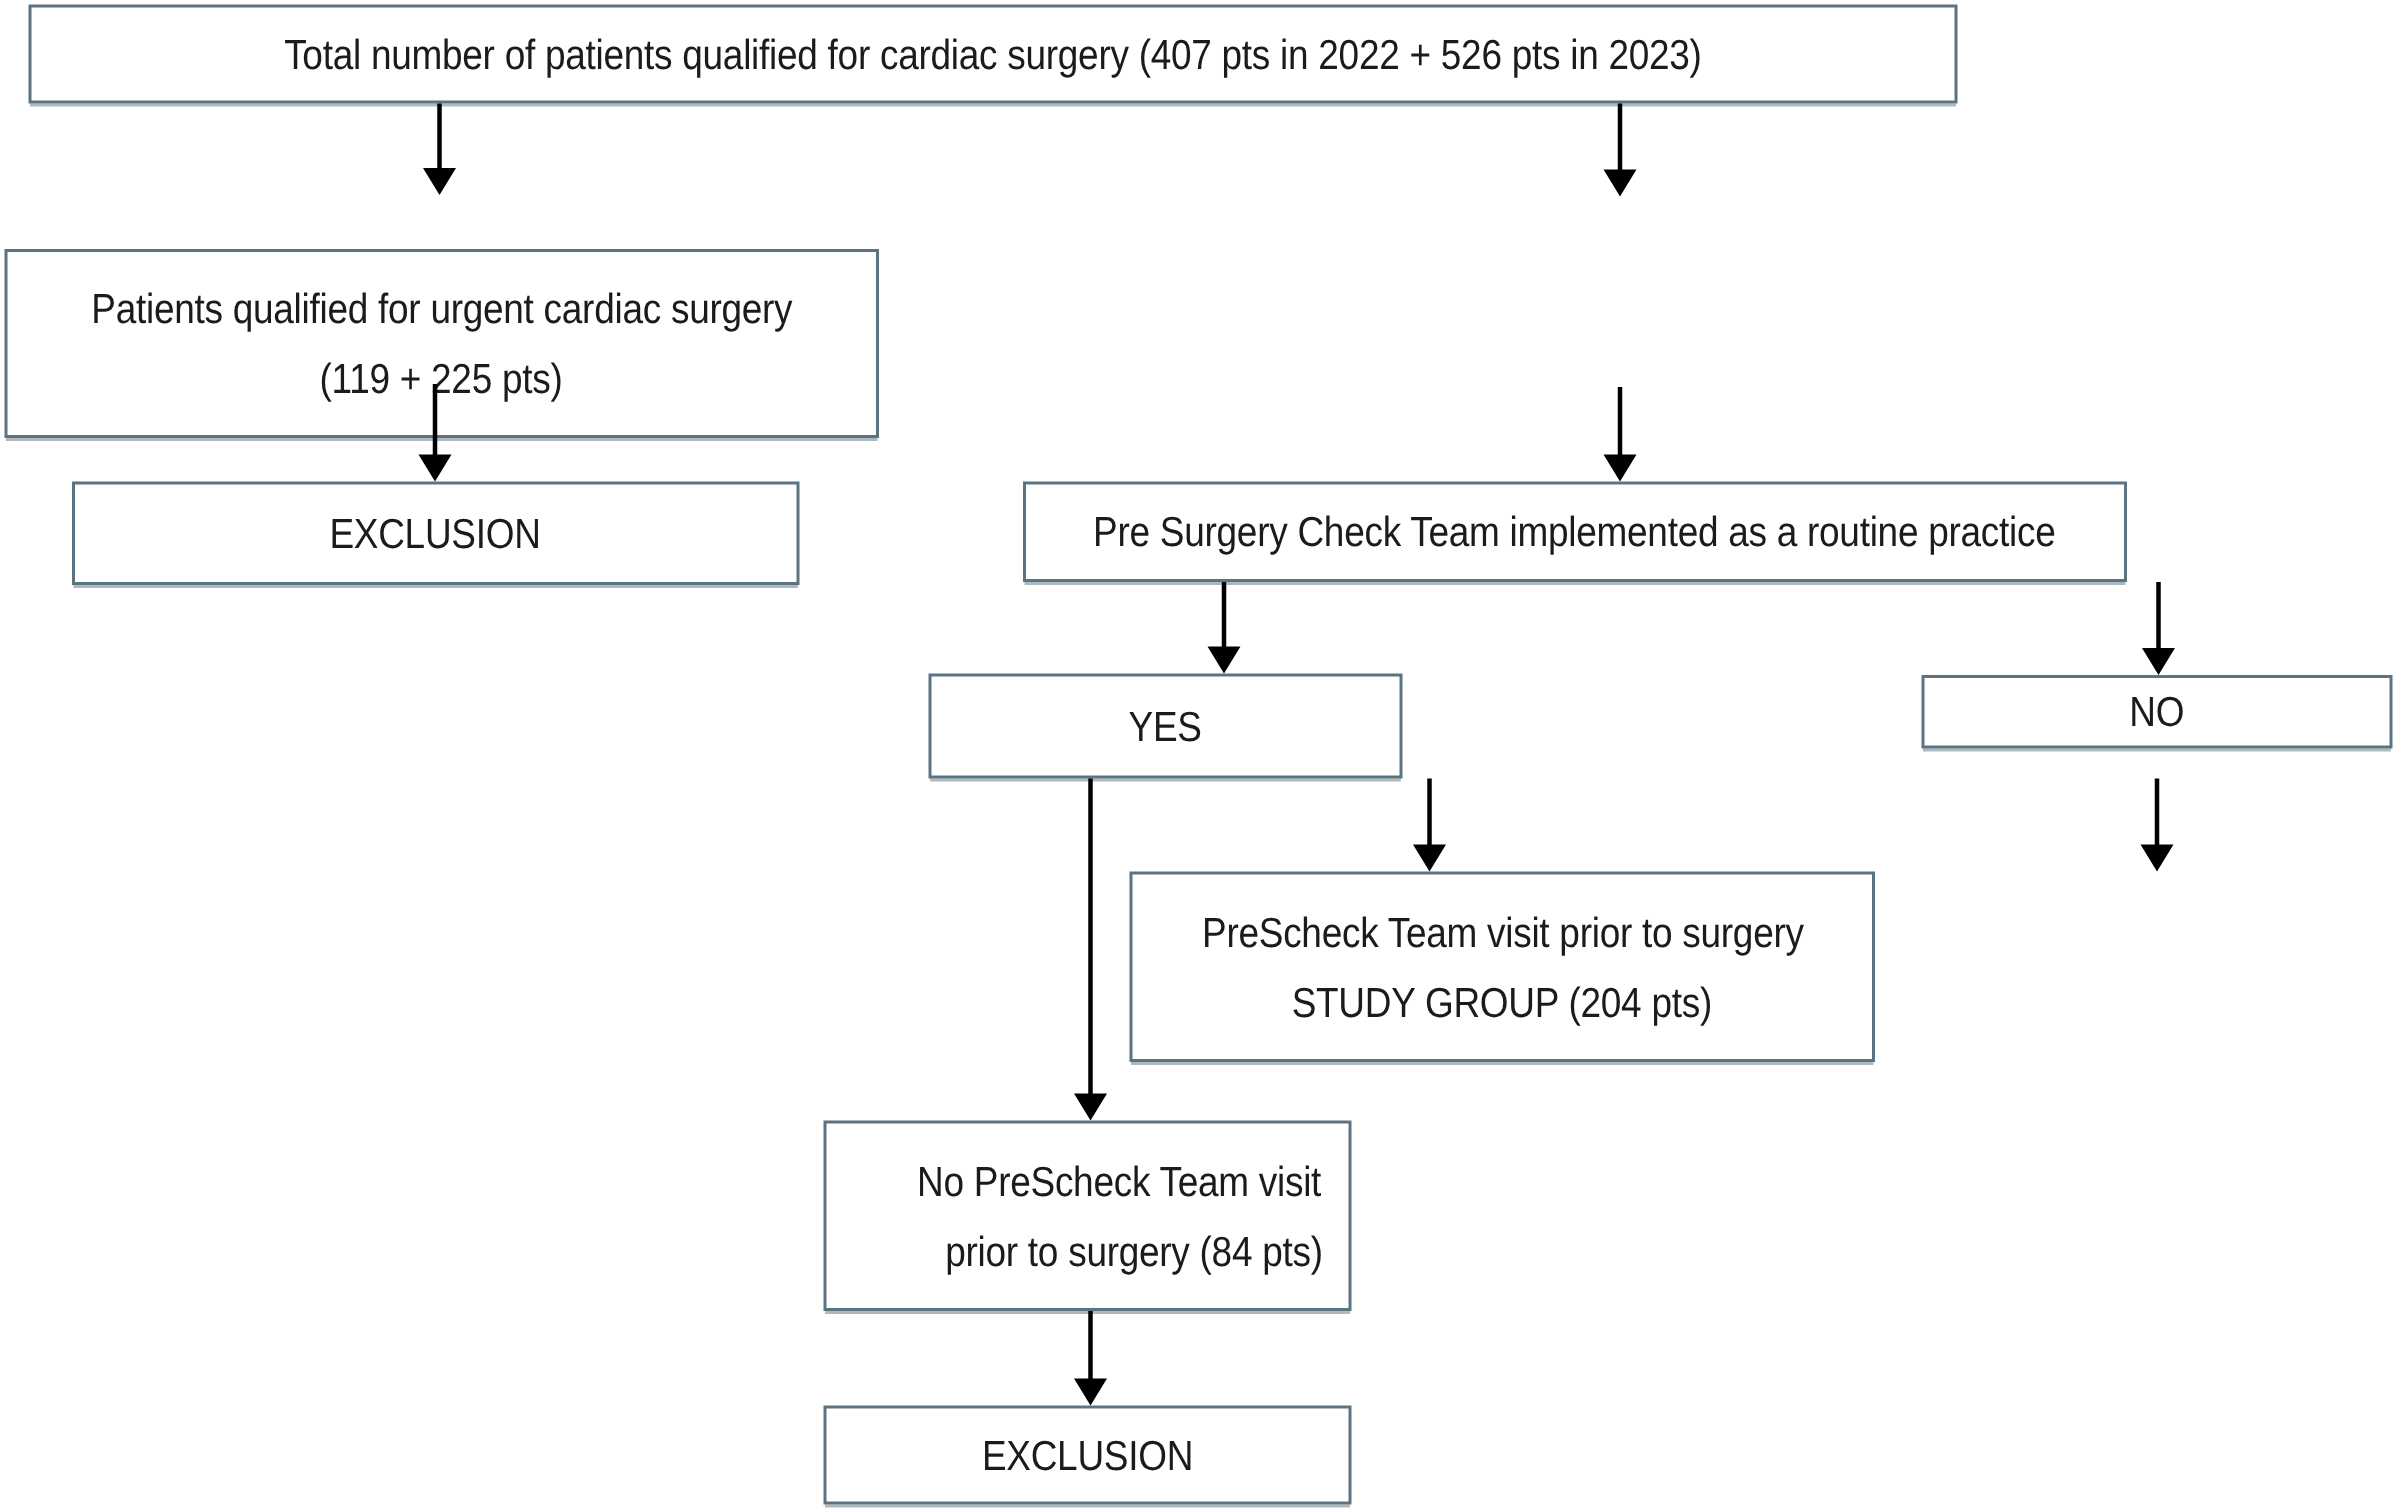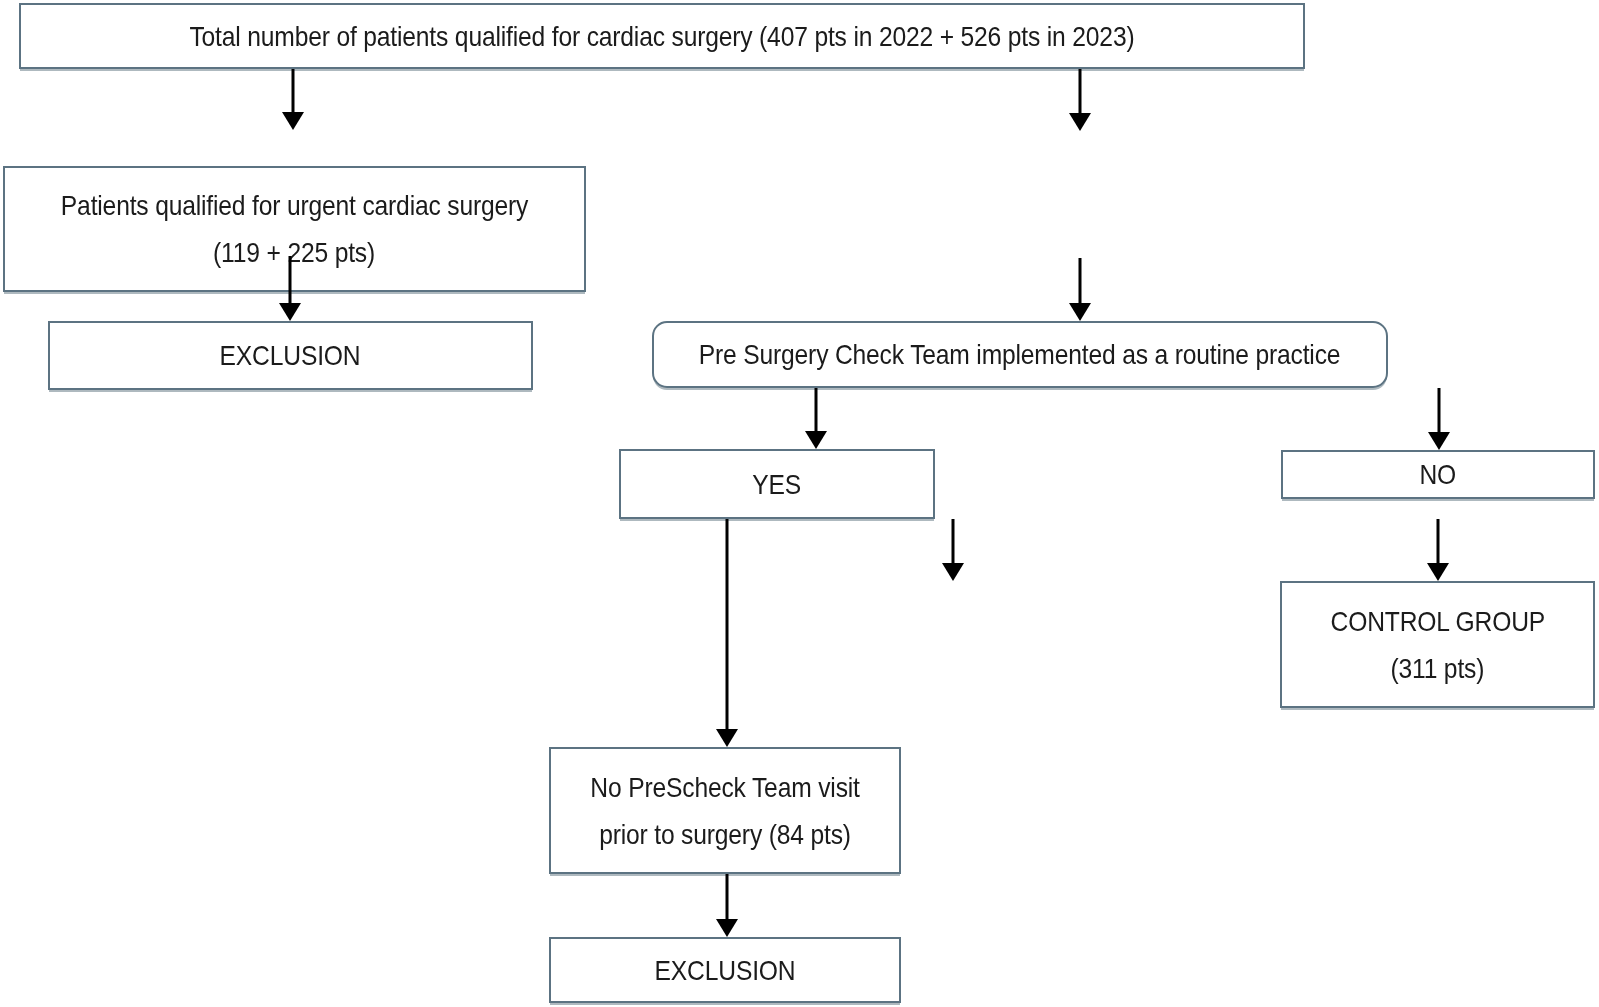--- a/index.html
+++ b/index.html
@@ -31,26 +31,26 @@
     white-space: nowrap;
     transform: scaleX(0.88);
     transform-origin: 50% 50%;
     letter-spacing: -0.2px;
   }
   
   #n-total      { left: 19px;   top: 3px;   width: 1286px; height: 66px; }
   #n-urgent     { left: 3px;    top: 130px; width: 583px;  height: 126px; margin-top: 36px; }
   #n-elective   { left: 777px;  top: 131px; width: 604px;  height: 127px; }
   #n-excl-left  { left: 48px;   top: 321px; width: 485px;  height: 69px; }
-  #n-presurgery { left: 652px;  top: 321px; width: 736px;  height: 67px; border-radius: 15px; }
+  #n-presurgery { left: 682px;  top: 321px; width: 736px;  height: 67px; }
   #n-yes        { left: 619px;  top: 449px; width: 316px;  height: 70px; }
   #n-no         { left: 1281px; top: 450px; width: 314px;  height: 49px; }
   #n-study      { left: 753px;  top: 581px; width: 497px;  height: 127px; }
   #n-control    { left: 1280px; top: 581px; width: 315px;  height: 127px; }
-  #n-novisit    { left: 549px;  top: 747px; width: 352px;  height: 127px; }
+  #n-novisit    { left: 549px;  top: 747px; width: 352px;  height: 127px; align-items: flex-end; }
   #n-excl-bot   { left: 549px;  top: 937px; width: 352px;  height: 66px; }
 
   
   .arrow { position: absolute; width: 22px; }
   .arrow .shaft {
     position: absolute;
     left: 50%;
     transform: translateX(-50%);
     top: 0;
     bottom: 13px;
@@ -103,25 +103,25 @@
   </div>
 
   <div class="node" id="n-yes">
     <span class="line">YES</span>
   </div>
 
   <div class="node" id="n-no">
     <span class="line">NO</span>
   </div>
 
+  <div class="node" id="n-study">
+    <span class="line">PreScheck Team visit prior to surgery</span>
+    <span class="line">STUDY GROUP (204 pts)</span>
+  </div>
 
-  <div class="node" id="n-control">
-    <span class="line">CONTROL GROUP</span>
-    <span class="line">(311 pts)</span>
-  </div>
 
   <div class="node" id="n-novisit">
     <span class="line">No PreScheck Team visit</span>
     <span class="line">prior to surgery (84 pts)</span>
   </div>
 
   <div class="node" id="n-excl-bot">
     <span class="line">EXCLUSION</span>
   </div>
 

